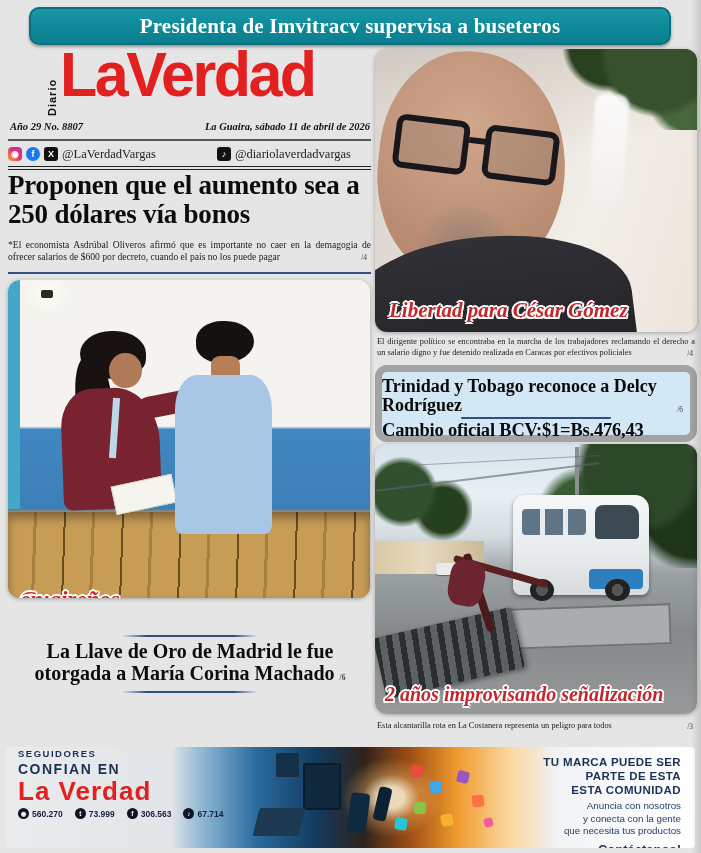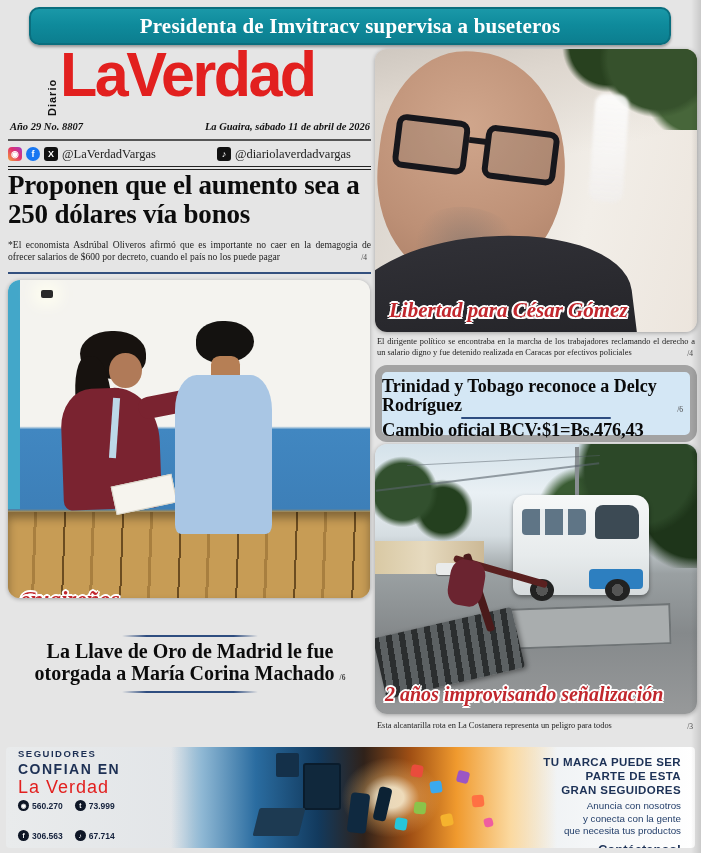--- a/index.html
+++ b/index.html
@@ -167,22 +167,22 @@
   .a5{left:74%;top:24%;background:#9c56c4;transform:rotate(14deg);}
   .a6{left:78%;top:48%;background:#ff7043;transform:rotate(-6deg);}
   .a7{left:58%;top:70%;background:#26c6da;transform:rotate(9deg);}
   .a8{left:81%;top:70%;width:9px;height:9px;background:#ef5da0;transform:rotate(-14deg);}
 
   .fa-left{position:absolute;left:12px;top:0;z-index:5;font-family:"Liberation Sans",sans-serif;color:var(--navy);}
   .fa-followers{font-size:29px;font-weight:bold;letter-spacing:1px;line-height:1;margin-top:3px;
     text-shadow:0 0 1px var(--navy);}
   .fa-seguidores{font-size:9.5px;font-weight:bold;letter-spacing:1.5px;margin-top:1px;}
   .fa-confian{font-size:14px;font-weight:bold;letter-spacing:1.5px;margin-top:2px;}
-  .fa-brand{font-size:18px;font-weight:normal;color:var(--brand-red);letter-spacing:1px;line-height:1;margin-top:1px;}
-  .fa-stats{margin-top:4px;display:flex;flex-direction:column;gap:19px;}
+  .fa-brand{font-size:26px;font-weight:bold;color:var(--brand-red);letter-spacing:1px;line-height:1;margin-top:1px;}
+  .fa-stats{margin-top:4px;display:flex;flex-direction:row;gap:12px;}
   .fa-stat-row{display:flex;gap:12px;}
   .fa-stat{display:flex;align-items:center;gap:3px;font-size:8.5px;font-weight:bold;color:#14213c;}
   .stat-icon{width:11px;height:11px;border-radius:50%;background:#0e1626;color:#fff;font-size:6.5px;
     display:inline-flex;align-items:center;justify-content:center;font-family:"Liberation Sans",sans-serif;}
   .fa-right{position:absolute;right:14px;top:8px;z-index:5;text-align:right;font-family:"Liberation Sans",sans-serif;color:#1c3156;}
   .fa-pitch{font-size:11.5px;font-weight:bold;line-height:1.22;letter-spacing:.4px;}
   .fa-body{font-size:9.8px;line-height:1.28;margin-top:3px;font-weight:500;color:#25406b;}
   .fa-contact{font-size:13px;font-weight:bold;margin-top:4px;}
   .fa-phone{font-size:12.5px;font-weight:bold;letter-spacing:1.5px;}
 </style>
@@ -348,21 +348,21 @@
           </span>
         </div>
 
       </div>
     </div>
 
     <div class="fa-right">
       <div class="fa-pitch">
         <div>TU MARCA PUEDE SER</div>
         <div>PARTE DE ESTA</div>
-        <div>GRAN SEGUIDORES</div>
+        <div>ESTA COMUNIDAD</div>
       </div>
       <div class="fa-body">
         <div>Anuncia con nosotros</div>
         <div>y conecta con la gente</div>
         <div>que necesita tus productos</div>
       </div>
       <div class="fa-contact">Contáctanos!</div>
 
     </div>
   </div>

